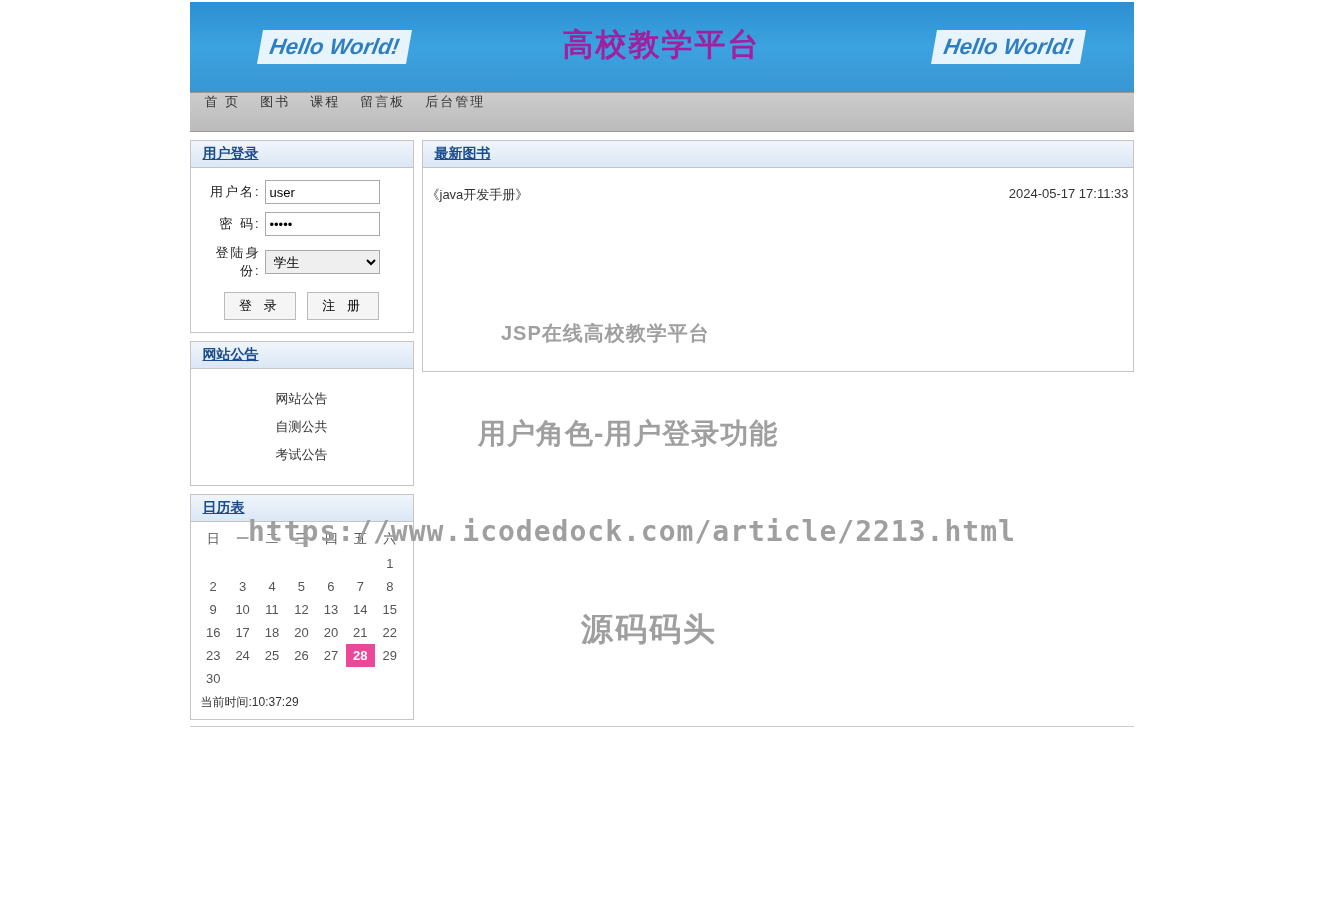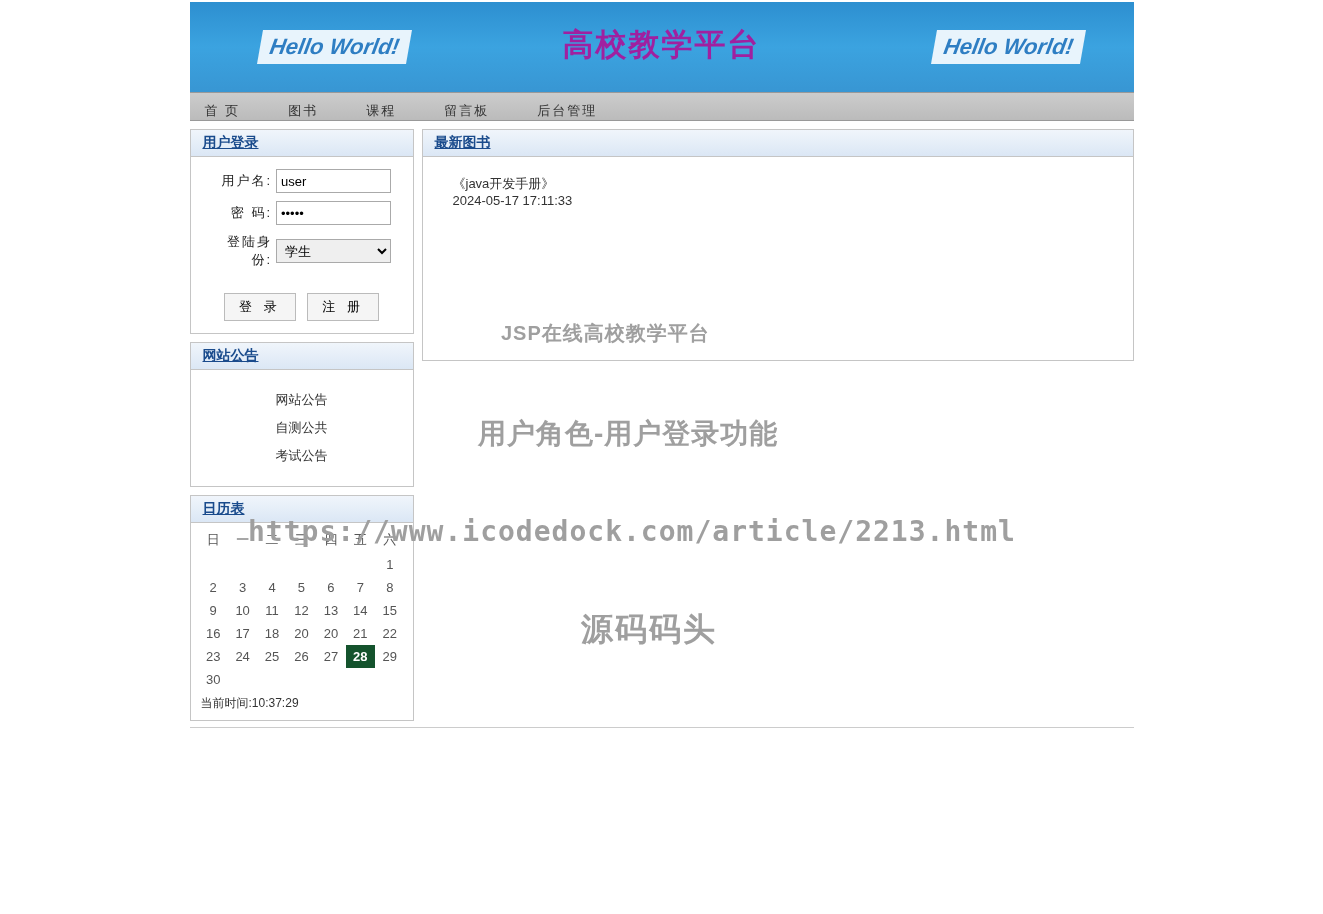--- a/index.html
+++ b/index.html
@@ -2,44 +2,44 @@
 <html><head>
 <meta charset="utf-8">
 <style>
 * { margin: 0; padding: 0; box-sizing: border-box; }
 body { font-family: "Microsoft YaHei", Arial, sans-serif; font-size: 13px; background: #fff; color: #333; }
 .page { width: 944px; margin: 0 auto; }
 .banner { height: 92px; background: linear-gradient(180deg, #2d8fd0 0%, #3ba3e0 50%, #3896d3 100%); position: relative; overflow: hidden; border-top: 2px solid #fff; }
 .banner-title { position: absolute; top: 22px; left: 50%; transform: translateX(-50%); font-size: 31px; color: #a020a0; font-weight: bold; letter-spacing: 2px; }
 .hello-left { position: absolute; left: 70px; top: 28px; color: #2e7ec3; font-weight: bold; font-size: 22px; font-style: italic; transform: skewX(-10deg); background: #e8f4fc; padding: 4px 10px; }
 .hello-right { position: absolute; right: 50px; top: 28px; color: #2e7ec3; font-weight: bold; font-size: 22px; font-style: italic; transform: skewX(-10deg); background: #e8f4fc; padding: 4px 10px; }
-.nav { height: 29px; background: linear-gradient(#ccc, #bbb); border-top: 1px solid #999; border-bottom: 1px solid #999; display: flex; align-items: flex-end; padding-left: 5px; gap: 28px; }
+.nav { height: 40px; background: linear-gradient(#ccc, #bbb); border-top: 1px solid #999; border-bottom: 1px solid #999; display: flex; align-items: flex-start; padding-left: 5px; }
 .nav a { color: #333; text-decoration: none; padding: 0 10px; font-size: 13px; letter-spacing: 2px; }
 .main { display: flex; gap: 8px; padding-top: 8px; }
 .sidebar { width: 224px; display: flex; flex-direction: column; gap: 8px; }
 .content { flex: 1; }
 .panel { border: 1px solid #c5c5c5; background: #fff; }
 .panel-header { background: linear-gradient(#f0f5fb, #dbe7f5); padding: 4px 12px; color: #1a4b8c; font-weight: bold; font-size: 14px; border-bottom: 1px solid #c5c5c5; text-decoration: underline; text-decoration-color: #1a4b8c; }
 .login-body { padding: 12px 10px; }
-.login-row { display: flex; align-items: center; margin-bottom: 8px; justify-content: center; }
+.login-row { display: flex; align-items: center; margin-bottom: 8px; }
 .login-label { width: 60px; text-align: right; font-size: 13px; color: #222; margin-right: 4px; letter-spacing: 2px; }
 .login-row input[type="text"], .login-row input[type="password"], .login-row select { width: 115px; height: 24px; border: 1px solid #aaa; padding: 0 4px; font-size: 13px; }
-.login-buttons { text-align: center; margin-top: 24px; }
+.login-buttons { text-align: center; margin-top: 12px; }
 .login-buttons button { padding: 4px 14px; margin: 0 4px; background: #f5f5f5; border: 1px solid #bbb; cursor: pointer; font-size: 13px; letter-spacing: 4px; }
 .notice-body { padding: 16px 0; text-align: center; }
 .notice-body div { padding: 5px 0; font-size: 13px; color: #333; cursor: pointer; }
 .calendar-body { padding: 4px 8px 8px 8px; }
 .cal-table { width: 100%; border-collapse: collapse; font-size: 13px; }
 .cal-table th, .cal-table td { text-align: center; padding: 4px 0; width: 14.28%; }
 .cal-table th { color: #555; font-weight: normal; }
 .cal-table td { color: #555; }
-.cal-today { background: #14532d; color: #fff !important; font-weight: bold; }
+.cal-today { background: #ec4899; color: #fff !important; font-weight: bold; }
 .cal-time { font-size: 12px; color: #333; margin-top: 4px; padding-left: 2px; }
 .books-panel { border: 1px solid #c5c5c5; background: #fff; min-height: 232px; }
-.book-row { display: flex; justify-content: space-between; padding: 18px 30px; font-size: 13px; flex-direction: column; }
+.book-row { display: flex; justify-content: space-between; padding: 18px 4px; font-size: 13px; }
 .footer-line { border-top: 1px solid #ccc; margin-top: 6px; }
 .watermark { position: absolute; color: #9f9f9f; font-weight: bold; pointer-events: none; white-space: nowrap; }
 .wm1 { left: 501px; top: 320px; font-size: 20px; letter-spacing: 1px; }
 .wm2 { left: 478px; top: 415px; font-size: 28px; letter-spacing: 1px; }
 .wm3 { left: 248px; top: 515px; font-size: 28px; font-family: monospace; letter-spacing: 1px; }
 .wm4 { left: 581px; top: 608px; font-size: 32px; letter-spacing: 2px; }
 .page-wrap { position: relative; }
 </style>
 </head>
 <body>

